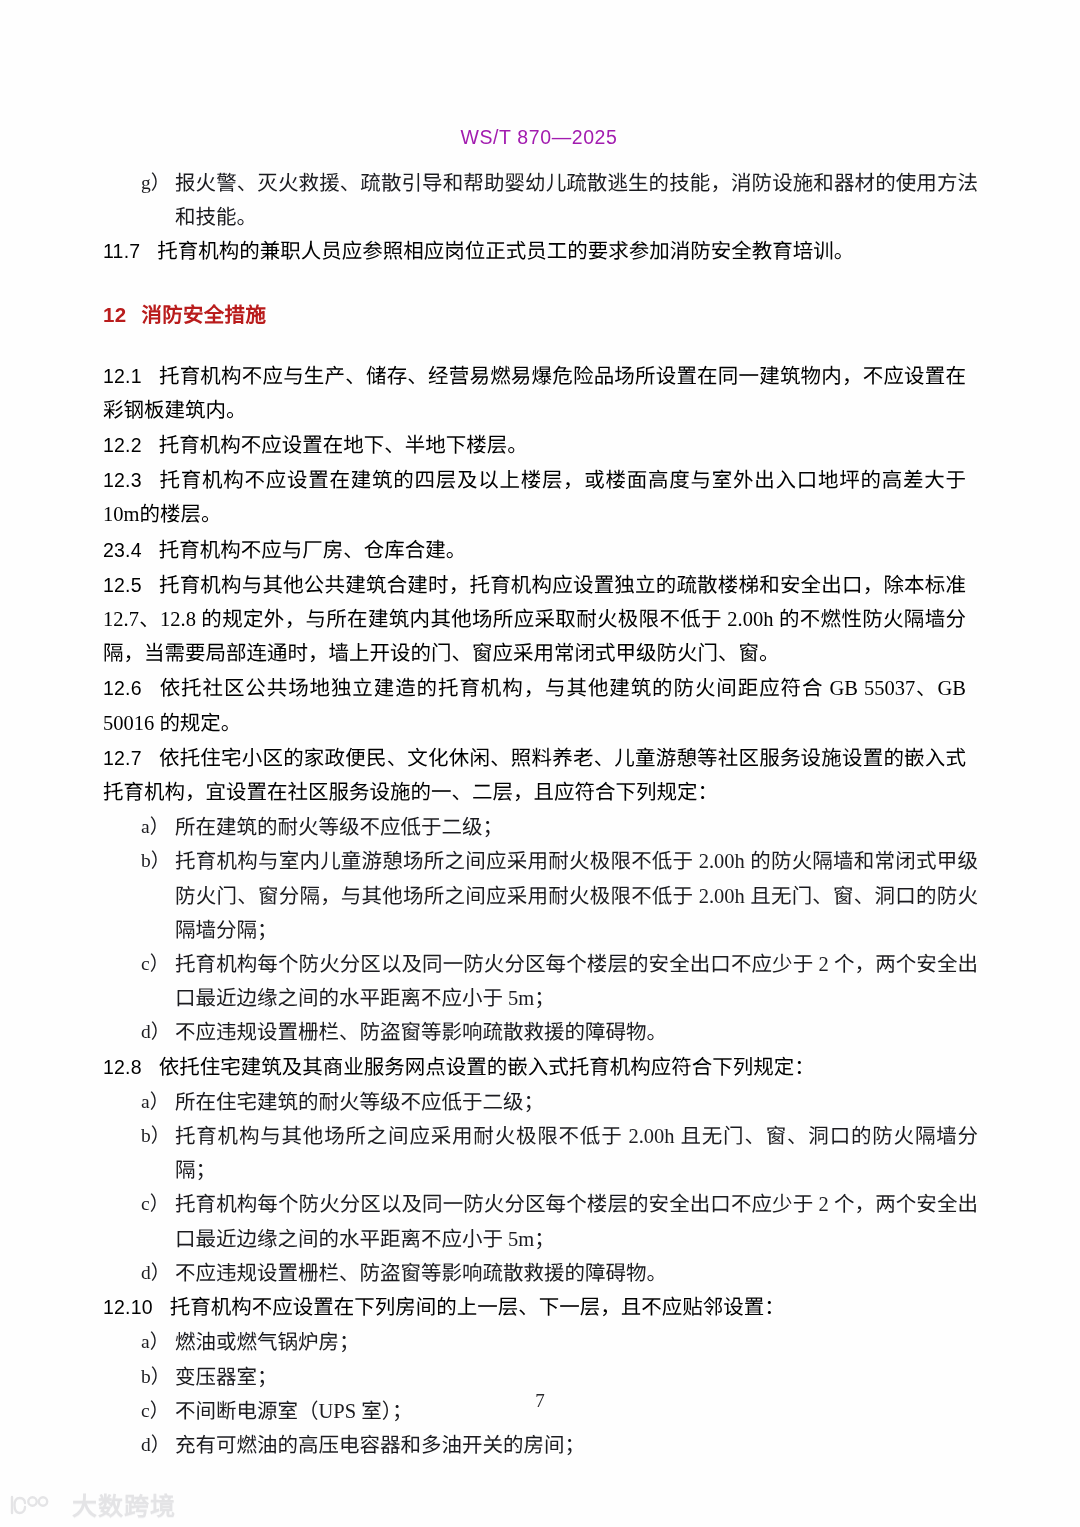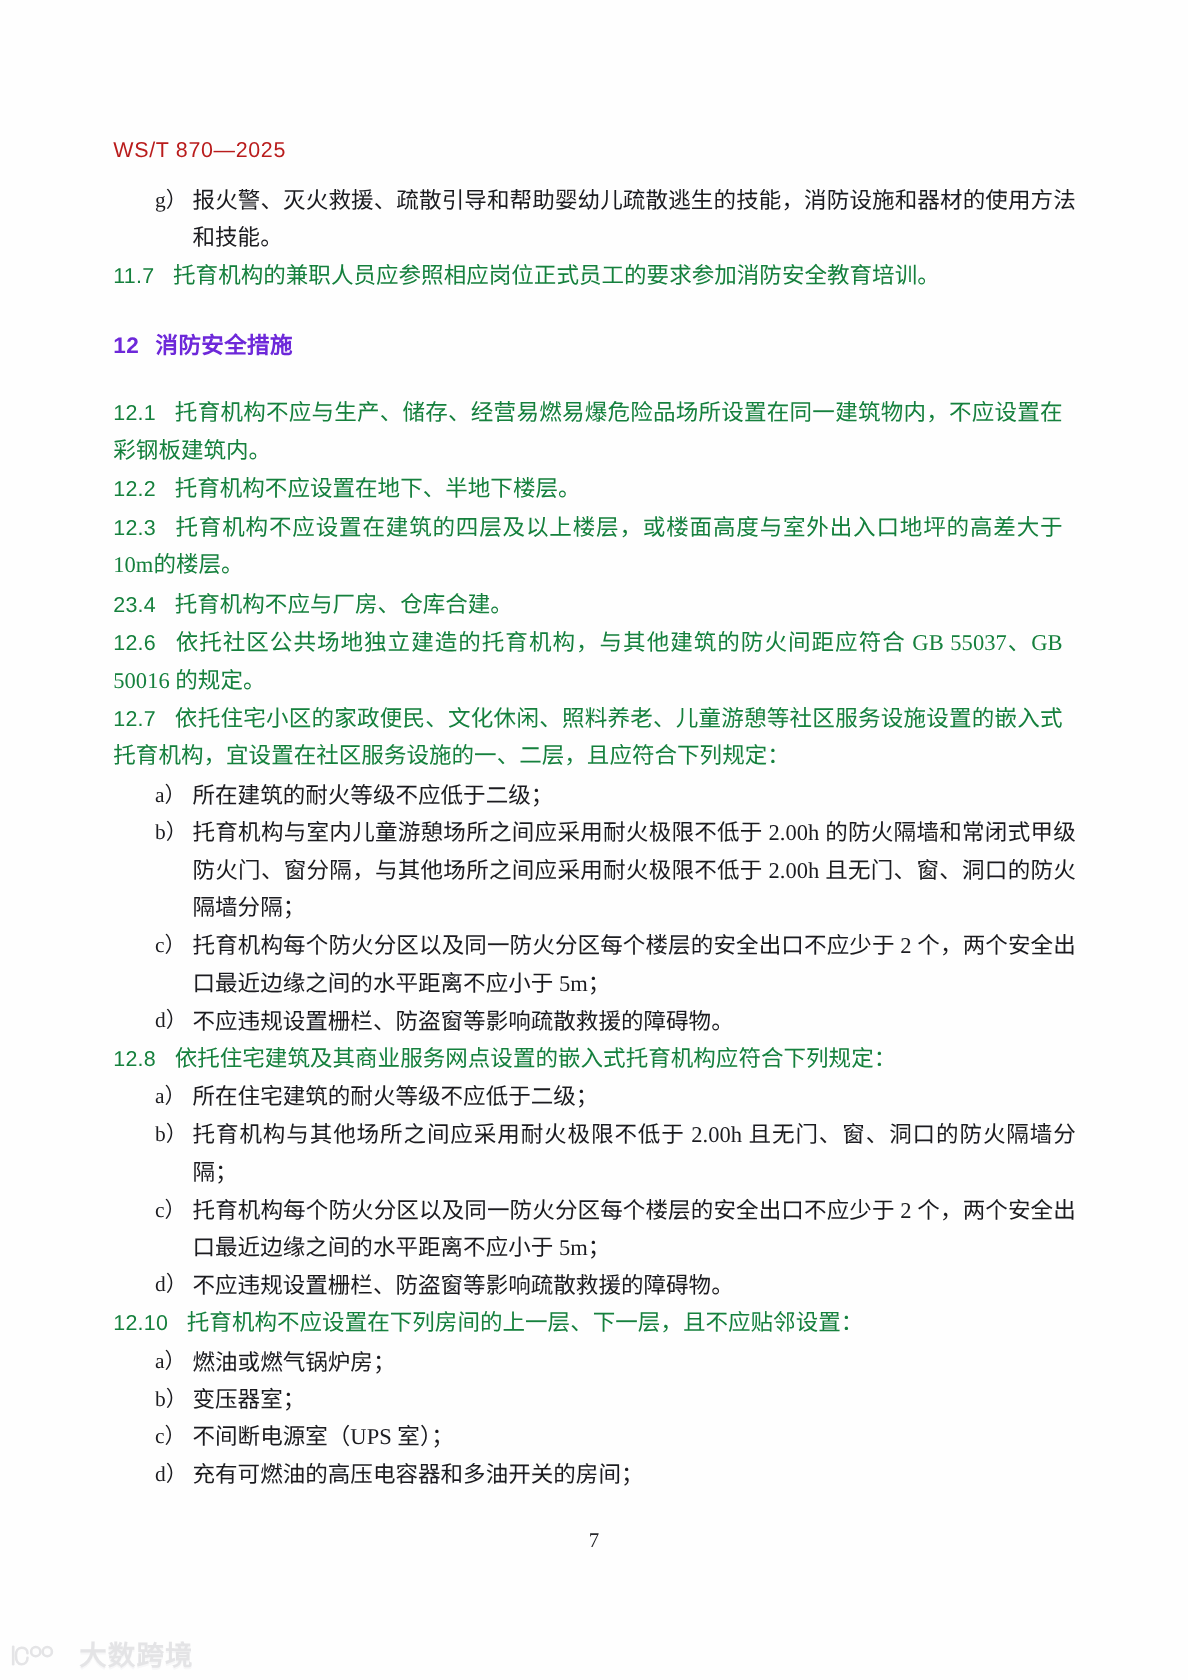--- a/index.html
+++ b/index.html
@@ -23,63 +23,63 @@
     inset: 0;
     background: #fefefe;
   }
 
   
   .doc-header {
     position: absolute;
     top: 126px;
     left: 103px;
     right: 105px;
-    text-align: left;
+    text-align: center;
     font-family: "Liberation Sans", "DejaVu Sans", sans-serif;
     font-size: 19.5px;
     letter-spacing: 0.6px;
-    color: #b91c1c;
+    color: #a21caf;
     font-weight: 400;
   }
 
   
   .content {
     position: absolute;
     top: 166px;
     left: 103px;
     width: 875px;
   }
 
   
   .clause {
     font-size: 20.5px;
     line-height: 34.2px;
     text-align: justify;
     text-justify: inter-ideograph;
     margin: 0 12px 1px 0;
-    color: #15803d;
+    color: #000000;
   }
   .clause .num {
     font-family: "Liberation Sans", "DejaVu Sans", sans-serif;
     font-size: 19.5px;
     letter-spacing: 0.2px;
   }
   .clause .gap {
     display: inline-block;
     width: 17px;
   }
 
   
   .section-heading {
     font-family: "Liberation Sans", "DejaVu Sans", sans-serif;
     font-weight: bold;
     font-size: 20.5px;
     line-height: 30px;
     margin: 31px 0 29px 0;
-    color: #6d28d9;
+    color: #b91c1c;
     letter-spacing: 0.3px;
   }
   .section-heading .sh-gap {
     display: inline-block;
     width: 15px;
   }
 
   
   .subitem {
     position: relative;
@@ -169,20 +169,23 @@
     </p>
 
     <p class="clause">
       <span class="num">12.3</span><span class="gap"></span><span>托育机构不应设置在建筑的四层及以上楼层，或楼面高度与室外出入口地坪的高差大于10m的楼层。</span>
     </p>
 
     <p class="clause">
       <span class="num">23.4</span><span class="gap"></span><span>托育机构不应与厂房、仓库合建。</span>
     </p>
 
+    <p class="clause">
+      <span class="num">12.5</span><span class="gap"></span><span>托育机构与其他公共建筑合建时，托育机构应设置独立的疏散楼梯和安全出口，除本标准 12.7、12.8 的规定外，与所在建筑内其他场所应采取耐火极限不低于 2.00h 的不燃性防火隔墙分隔，当需要局部连通时，墙上开设的门、窗应采用常闭式甲级防火门、窗。</span>
+    </p>
 
     <p class="clause">
       <span class="num">12.6</span><span class="gap"></span><span>依托社区公共场地独立建造的托育机构，与其他建筑的防火间距应符合 GB 55037、GB 50016 的规定。</span>
     </p>
 
     <p class="clause">
       <span class="num">12.7</span><span class="gap"></span><span>依托住宅小区的家政便民、文化休闲、照料养老、儿童游憩等社区服务设施设置的嵌入式托育机构，宜设置在社区服务设施的一、二层，且应符合下列规定：</span>
     </p>
 
     <p class="subitem">

